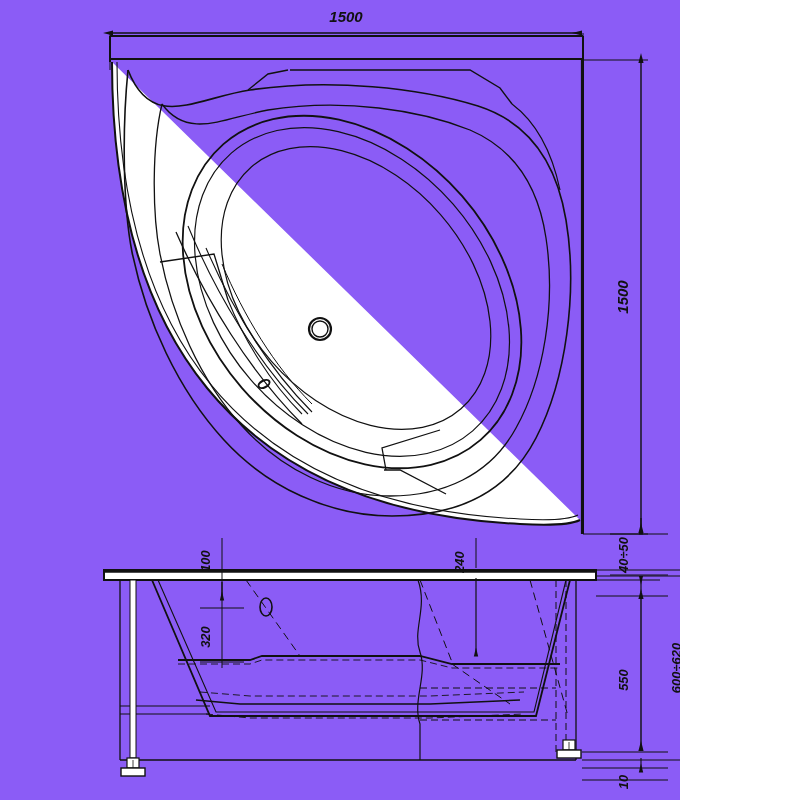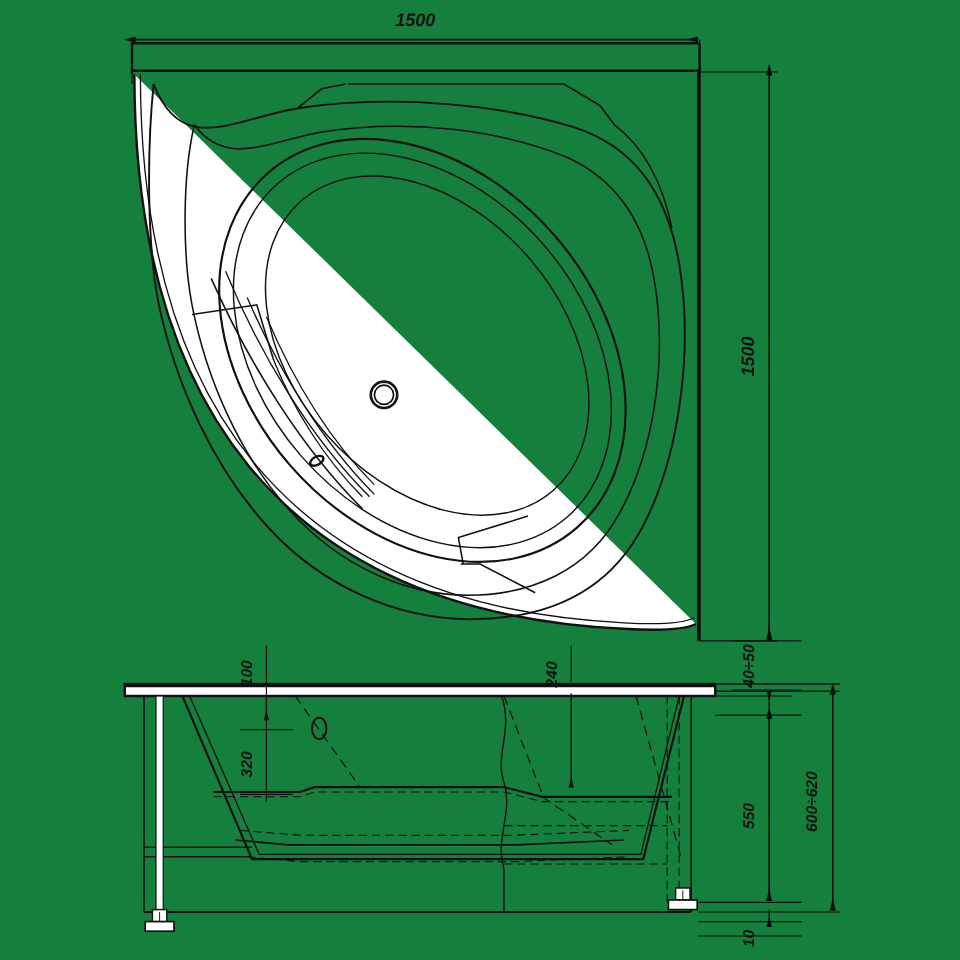--- a/index.html
+++ b/index.html
@@ -1,17 +1,17 @@
 <!DOCTYPE html>
 <html><head>
 <meta charset="utf-8">
 <style>
   html,body{margin:0;padding:0;background:#ffffff;}
   body{width:800px;height:800px;font-family:"Liberation Sans",sans-serif;}
-  #sheet{position:relative;width:800px;height:800px;overflow:hidden;background:#15803d;}
+  #sheet{position:relative;width:680px;height:800px;overflow:hidden;background:#8b5cf6;}
   svg{display:block;}
   .dimtxt{font-family:"Liberation Sans",sans-serif;font-size:15px;font-style:italic;font-weight:700;fill:#111;}
   .dimtxt-s{font-family:"Liberation Sans",sans-serif;font-size:13px;font-style:italic;font-weight:700;fill:#111;}
 </style>
 </head>
 <body>
 
 <div id="sheet">
   <svg width="800" height="800" viewBox="0 0 800 800">
 

